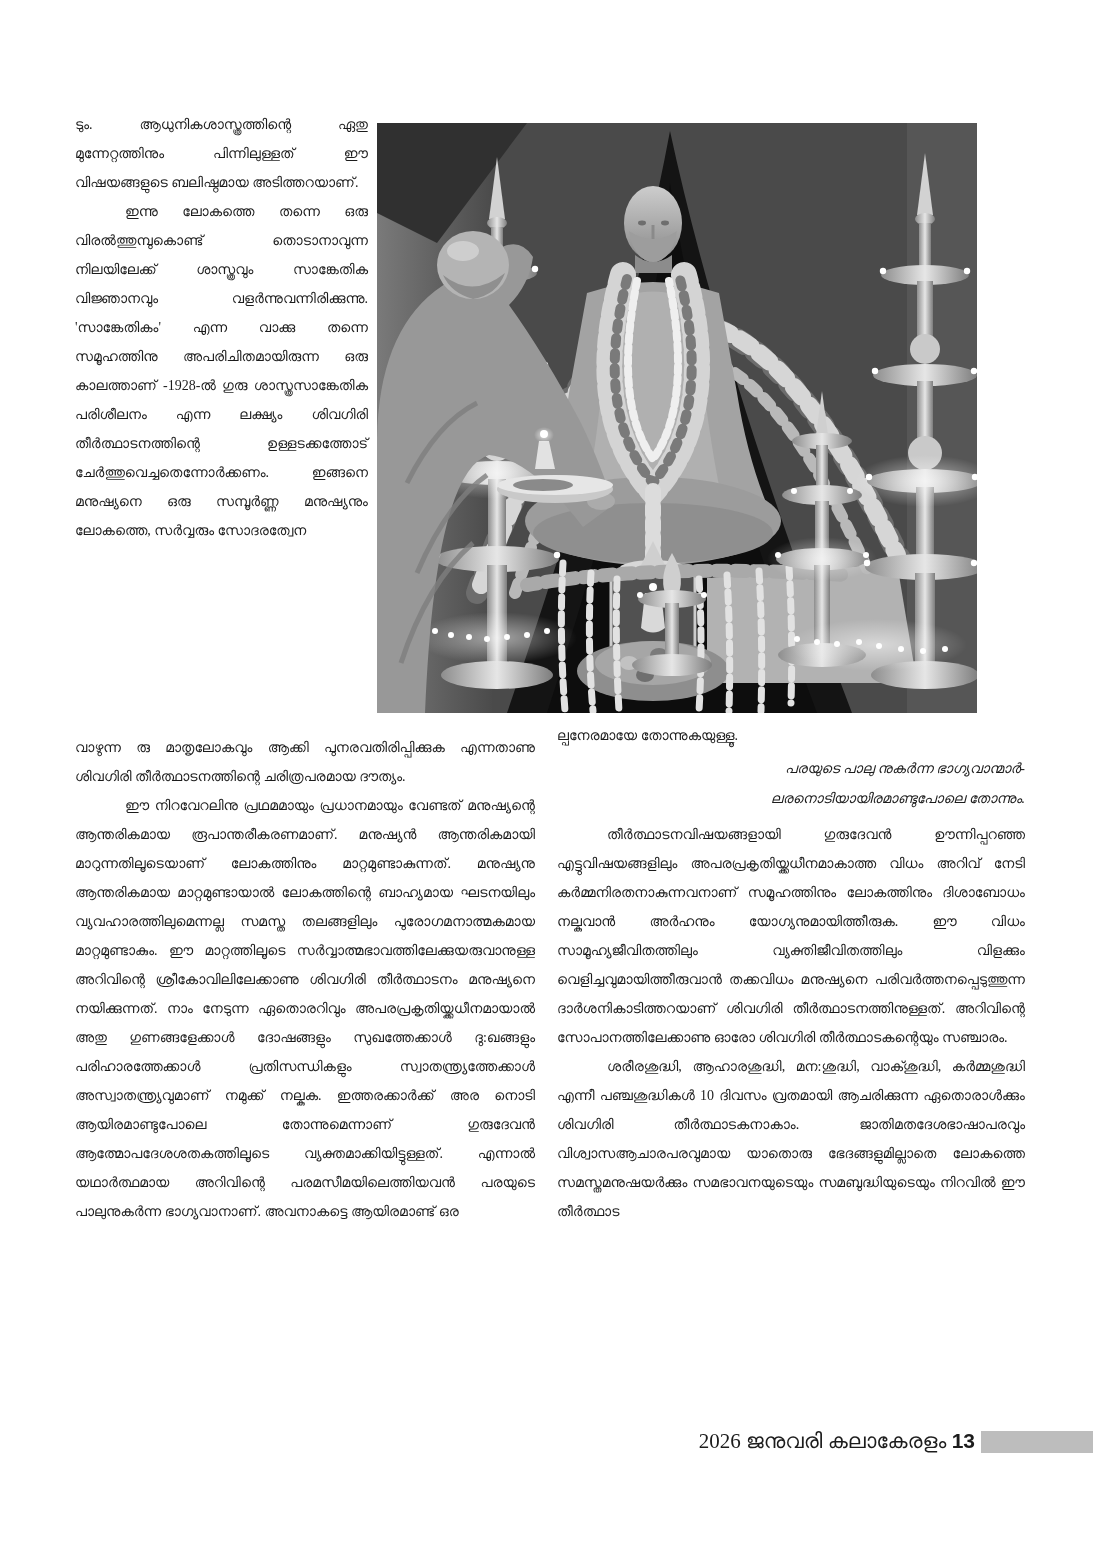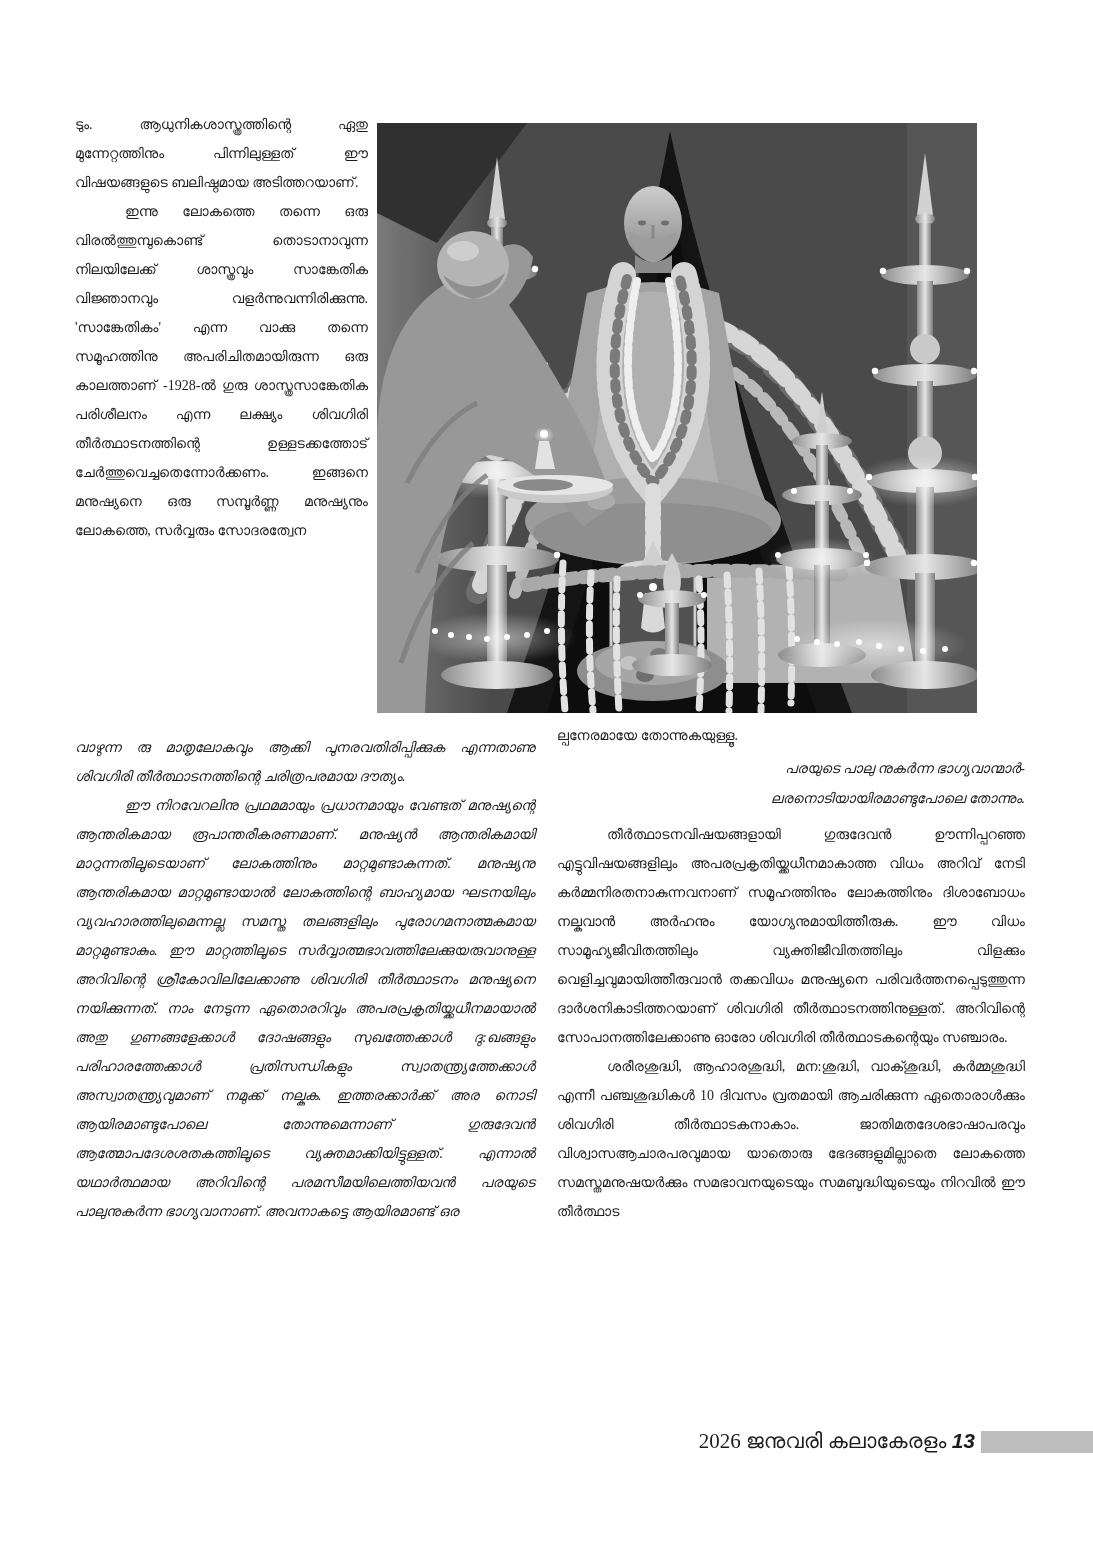--- a/index.html
+++ b/index.html
@@ -4,39 +4,39 @@
 <style>
   html,body{margin:0;padding:0;}
   body{
     width:1093px;height:1565px;position:relative;background:#ffffff;
     font-family:"Liberation Serif","DejaVu Serif",serif;
     color:#1c1c1c;
   }
   .page{position:absolute;inset:0;overflow:hidden;}
   .ml{font-size:14px;line-height:29px;text-align:justify;}
   .col-narrow{position:absolute;left:75px;top:110px;width:293px;}
-  .col-left-wide{position:absolute;left:75px;top:733px;width:460px;font-style:italic;}
+  .col-left-wide{position:absolute;left:75px;top:733px;width:460px;}
   .col-right{position:absolute;left:557px;top:721px;width:468px;}
   .para{margin:0;}
   .para.indent{text-indent:50px;}
   .verse{font-style:italic;text-align:right;line-height:30px;margin:4px 0 6px 0;}
   .verse div{white-space:nowrap;}
   .photo-frame{
     position:absolute;left:377px;top:123px;width:600px;height:590px;
     background:#454545;overflow:hidden;
   }
   .photo-frame svg{display:block;}
   .footer{
     position:absolute;left:0;top:1426px;width:1093px;height:30px;
     font-size:21px;line-height:30px;
   }
   .footer-text{
     position:absolute;right:118px;top:0;white-space:nowrap;
   }
-  .footer-page{font-weight:bold;font-family:"Liberation Sans","DejaVu Sans",sans-serif;font-style:italic;}
+  .footer-page{font-weight:bold;font-family:"Liberation Sans","DejaVu Sans",sans-serif;}
   .footer-bar{
     position:absolute;left:981px;top:5px;width:112px;height:22px;background:#bdbdbd;
   }
 </style>
 </head>
 <body>
 
 <div class="page">
 
   <div class="col-narrow ml">

